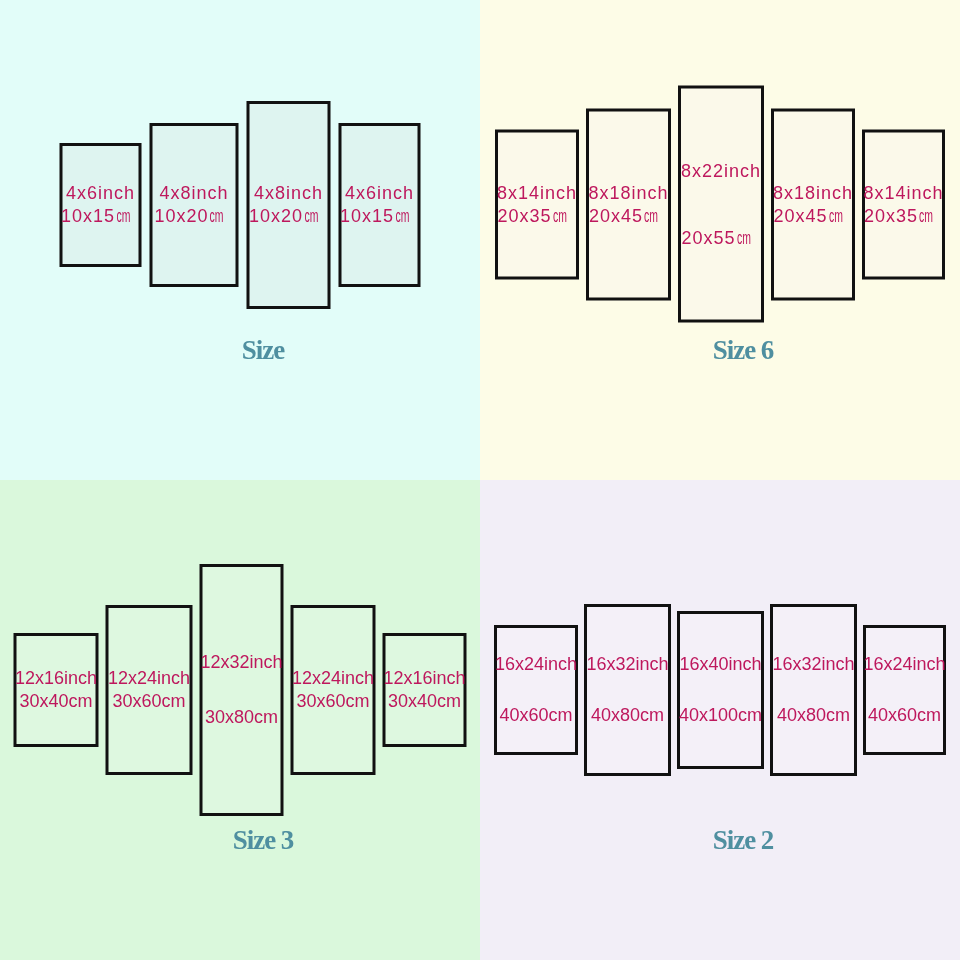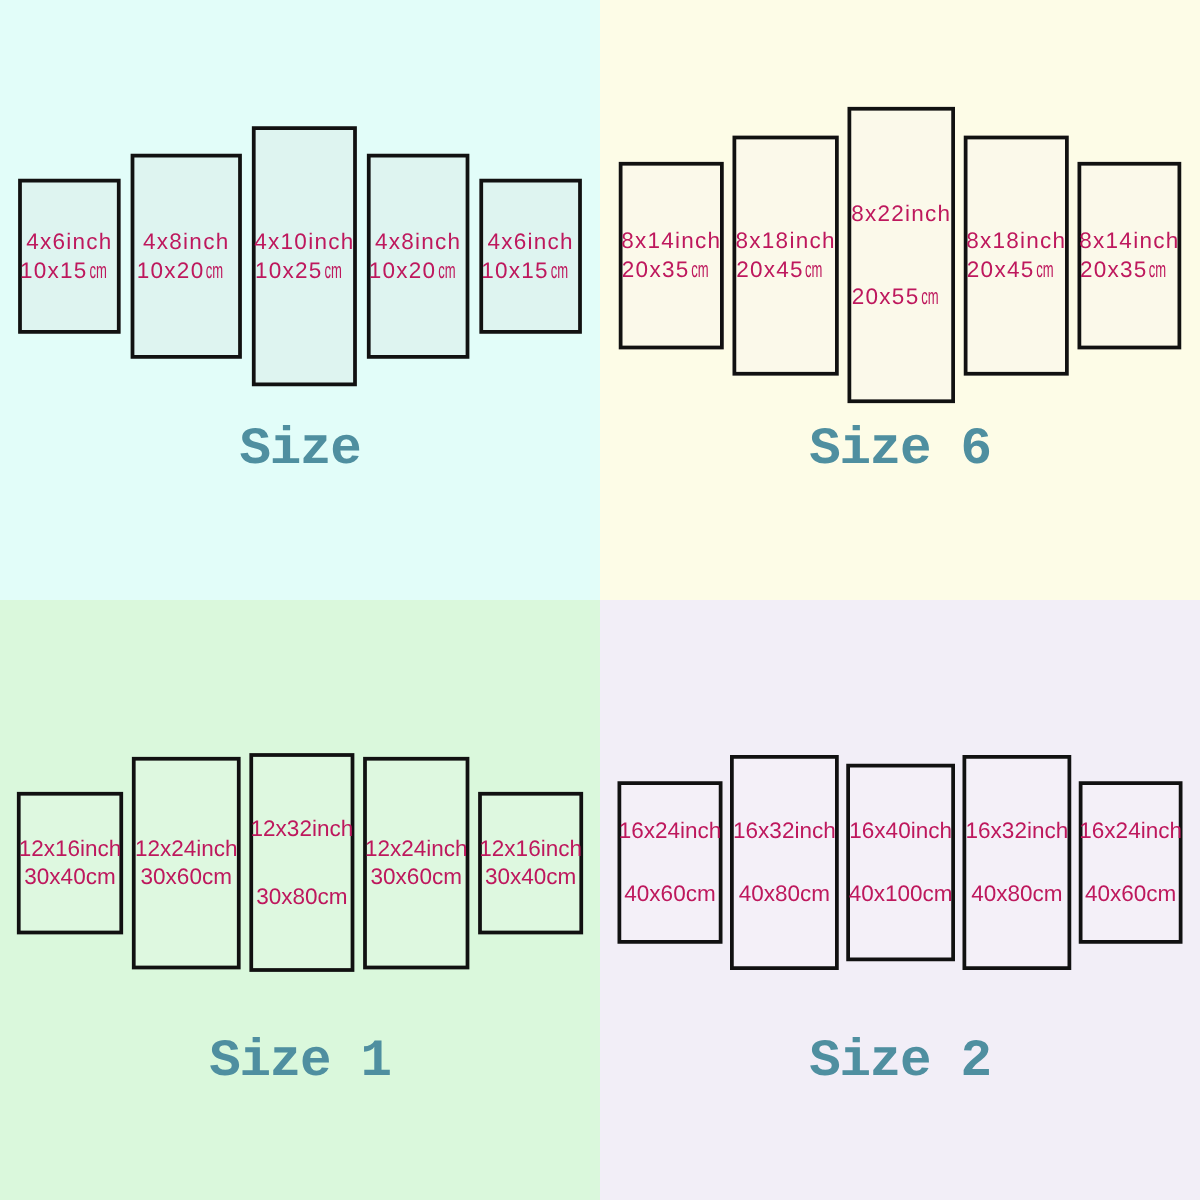--- a/index.html
+++ b/index.html
@@ -44,21 +44,21 @@
   #q1 .panel:nth-child(5){width:82px;height:124px;}
 
   #q2 .panel:nth-child(1){width:84px;height:150px;}
   #q2 .panel:nth-child(2){width:85px;height:192px;}
   #q2 .panel:nth-child(3){width:86px;height:237px;gap:44px;}
   #q2 .panel:nth-child(4){width:84px;height:192px;}
   #q2 .panel:nth-child(5){width:83px;height:150px;}
 
   #q3 .panel:nth-child(1){width:85px;height:114px;}
   #q3 .panel:nth-child(2){width:87px;height:170px;}
-  #q3 .panel:nth-child(3){width:84px;height:175px;gap:32px;}
+  #q3 .panel:nth-child(3){width:84px;height:252px;gap:32px;}
   #q3 .panel:nth-child(4){width:85px;height:170px;}
   #q3 .panel:nth-child(5){width:84px;height:114px;}
 
   #q4 .panel:nth-child(1){width:84px;height:130px;}
   #q4 .panel:nth-child(2){width:87px;height:172px;}
   #q4 .panel:nth-child(3){width:87px;height:158px;}
   #q4 .panel:nth-child(4){width:87px;height:172px;}
   #q4 .panel:nth-child(5){width:83px;height:130px;}
 
   .label-line{
@@ -67,44 +67,40 @@
   }
   
   .sqcm .label-line{letter-spacing:1px;}
   .sqcm .unit{
     display:inline-block;transform:scaleX(0.58);transform-origin:0 60%;
     letter-spacing:0;margin-left:1px;
   }
 
   .title{
     position:absolute;left:0;width:100%;text-align:center;
-    font-family:Liberation Mono, monospace;font-weight:bold;
-    font-size:42px;line-height:1.1;color:#4f8fa0;letter-spacing:-1px;
+    font-family:Liberation Serif, serif;font-weight:bold;
+    font-size:27px;line-height:1.1;color:#4f8fa0;letter-spacing:-1px;padding-left:23px;
   }
   #q1 .title,#q2 .title{top:336px;}
   #q3 .title,#q4 .title{top:346px;}
 </style>
 </head>
 <body>
 
 <div class="canvas">
 
   <section class="quadrant sqcm" id="q1">
     <div class="panels-row">
       <div class="panel">
         <div class="label-line">4x6inch</div>
         <div class="label-line"><span>10x15</span><span class="unit">cm</span></div>
       </div>
       <div class="panel">
         <div class="label-line">4x8inch</div>
         <div class="label-line"><span>10x20</span><span class="unit">cm</span></div>
-      </div>
-      <div class="panel">
-        <div class="label-line">4x10inch</div>
-        <div class="label-line"><span>10x25</span><span class="unit">cm</span></div>
       </div>
       <div class="panel">
         <div class="label-line">4x8inch</div>
         <div class="label-line"><span>10x20</span><span class="unit">cm</span></div>
       </div>
       <div class="panel">
         <div class="label-line">4x6inch</div>
         <div class="label-line"><span>10x15</span><span class="unit">cm</span></div>
       </div>
     </div>
@@ -153,21 +149,21 @@
       </div>
       <div class="panel">
         <div class="label-line">12x24inch</div>
         <div class="label-line"><span>30x60</span><span class="unit">cm</span></div>
       </div>
       <div class="panel">
         <div class="label-line">12x16inch</div>
         <div class="label-line"><span>30x40</span><span class="unit">cm</span></div>
       </div>
     </div>
-    <div class="title">Size 1</div>
+    <div class="title">Size 3</div>
   </section>
 
   <section class="quadrant" id="q4">
     <div class="panels-row">
       <div class="panel">
         <div class="label-line">16x24inch</div>
         <div class="label-line"><span>40x60</span><span class="unit">cm</span></div>
       </div>
       <div class="panel">
         <div class="label-line">16x32inch</div>

